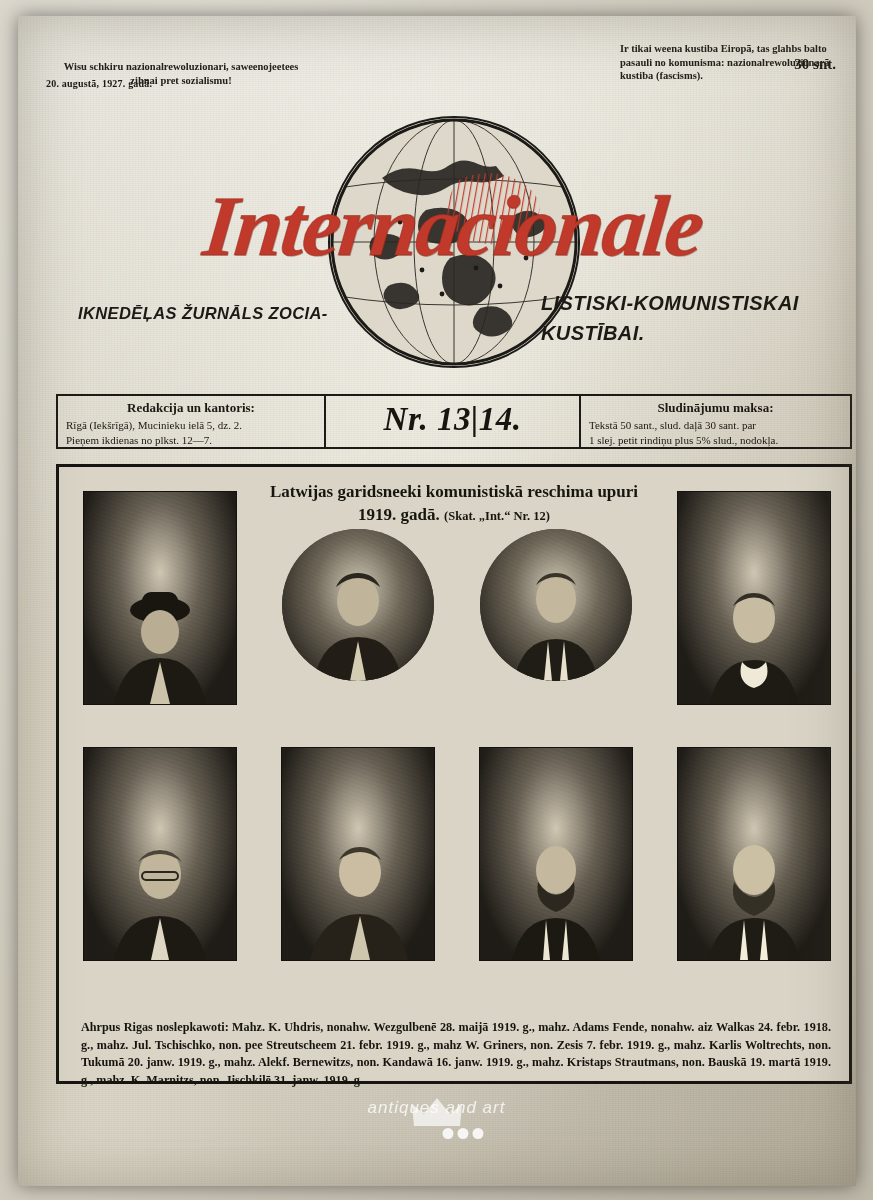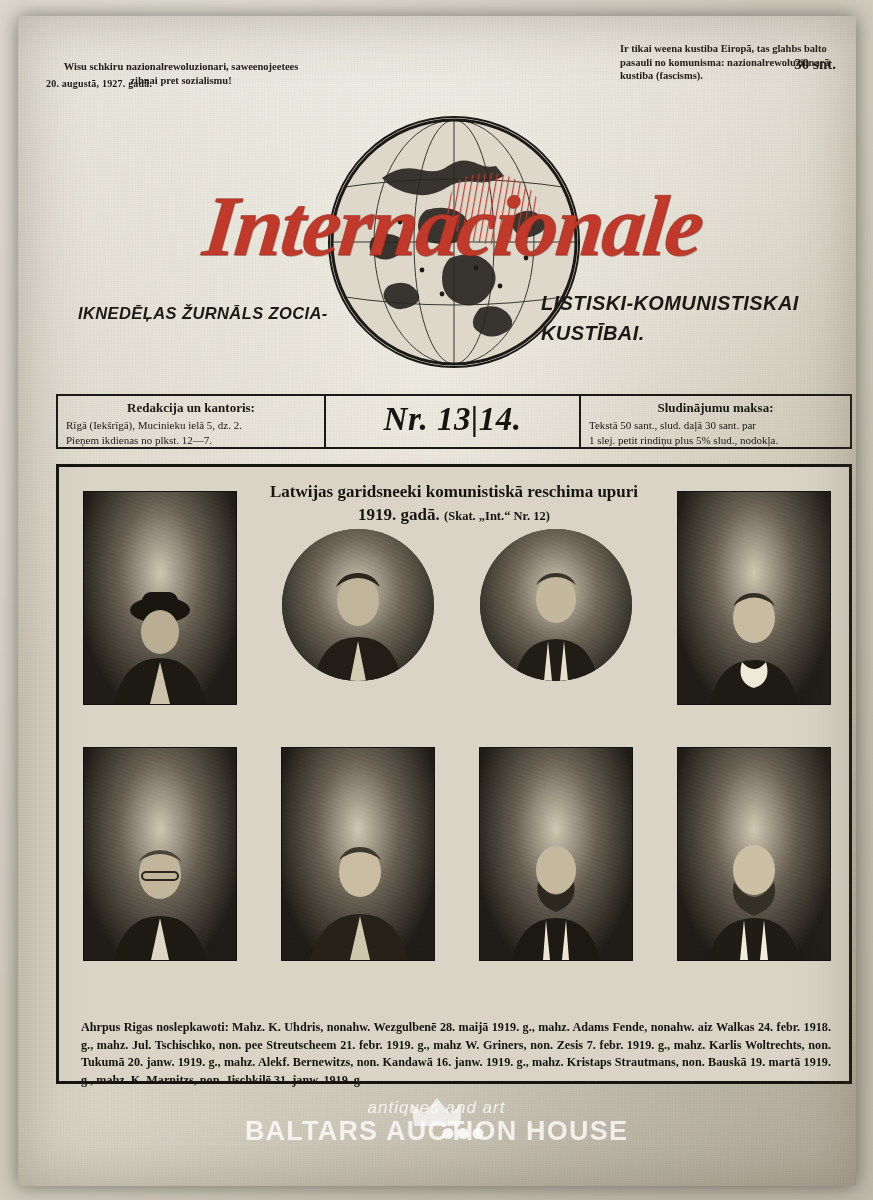--- a/index.html
+++ b/index.html
@@ -502,20 +502,19 @@
     </div>
 
     <div class="edge-shadow"></div>
   </div>
 
   <div class="watermark">
     <svg class="wm-crown" viewBox="0 0 54 34">
       <path d="M4 30 L2 8 L14 18 L27 2 L40 18 L52 8 L50 30 Z" fill="rgba(255,255,255,0.8)"></path>
     </svg>
     <div class="wm-small">antiques and art</div>
-    <div class="wm-big">BALTARS AUCTION HOUSE</div>
     <div class="wm-dots">
         <i></i>
         <i></i>
         <i></i>
       </div>
   </div>
 </div>
 
 </body></html>

